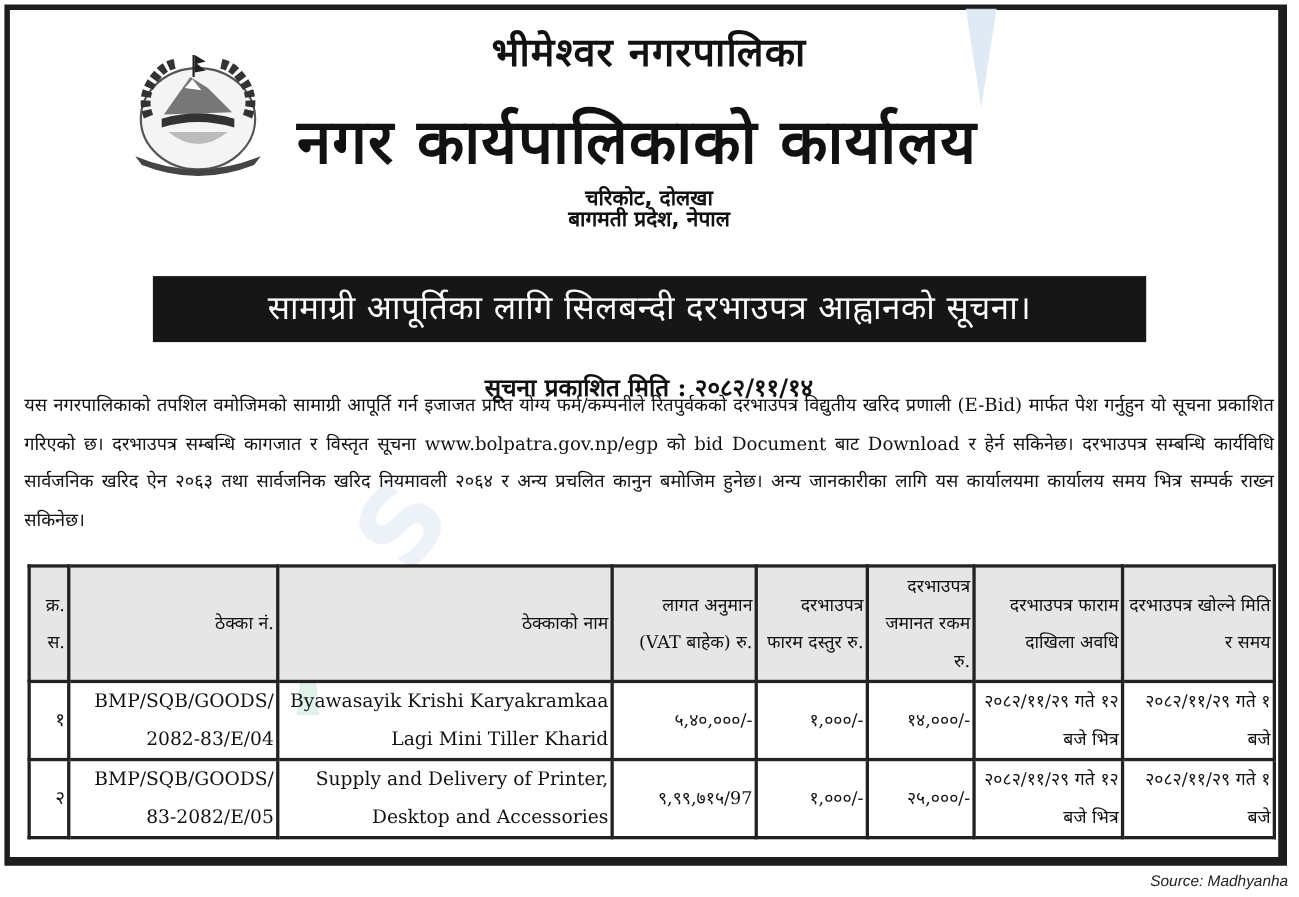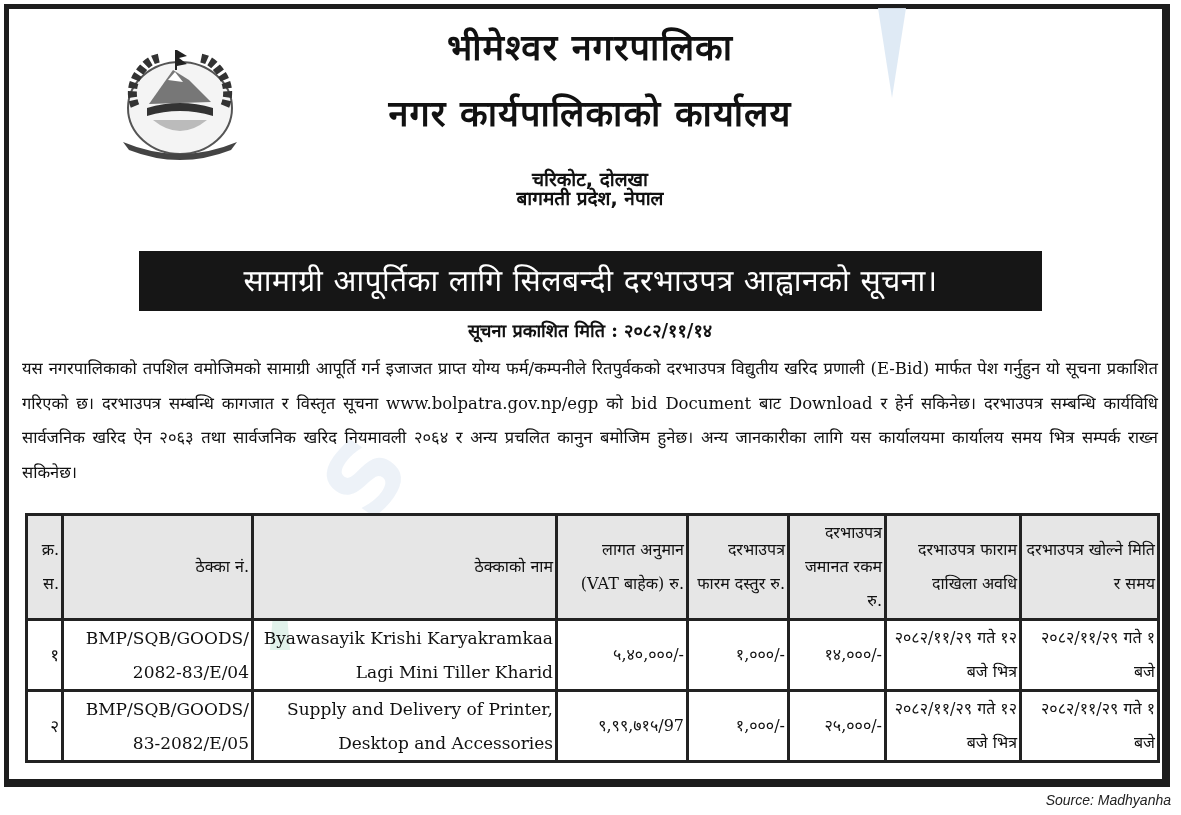--- a/index.html
+++ b/index.html
@@ -27,37 +27,37 @@
     border-bottom:120px solid #d9efe6; opacity:.8;
   }
   .emblem {
     position:absolute; left:113px; top:46px; width:134px; height:118px;
   }
   .title1 {
     position:absolute; left:300px; top:22px; width:580px; text-align:center;
     font-family:"DejaVu Sans", sans-serif; font-weight:bold; font-size:36px; letter-spacing:1px;
   }
   .title2 {
-    position:absolute; left:270px; top:88px; width:640px; text-align:center;
-    font-family:"DejaVu Sans", sans-serif; font-weight:bold; font-size:36px; letter-spacing:1px;
+    position:absolute; left:270px; top:88px; width:640px; text-align:left;
+    font-family:"DejaVu Sans", sans-serif; font-weight:bold; font-size:56px; letter-spacing:1px;
   }
   .addr1, .addr2 {
     position:absolute; left:420px; width:340px; text-align:center;
     font-family:"DejaVu Sans", sans-serif; font-weight:bold; font-size:19px;
   }
   .addr1 { top:166px; }
   .addr2 { top:185px; }
   .banner {
     position:absolute; left:139px; top:251px; width:903px; height:60px; background:#161616;
     color:#fff; font-family:"DejaVu Sans", sans-serif; font-size:30px; line-height:60px; text-align:center;
     letter-spacing:.5px;
   }
   .pubdate {
-    position:absolute; left:300px; top:318px; width:580px; text-align:center;
-    font-family:"DejaVu Serif", serif; font-size:18px; font-weight:bold;
+    position:absolute; left:300px; top:336px; width:580px; text-align:center;
+    font-family:"DejaVu Serif", serif; font-size:22px; font-weight:bold;
   }
   .body-text {
     position:absolute; left:22px; top:352px; width:1136px;
     font-family:"DejaVu Serif", serif; font-size:16.5px; line-height:34.5px; text-align:justify;
   }
   table.tender {
     position:absolute; left:25px; top:513px; border-collapse:collapse; table-layout:fixed;
     font-family:"DejaVu Serif", serif;
   }
   table.tender th, table.tender td {

